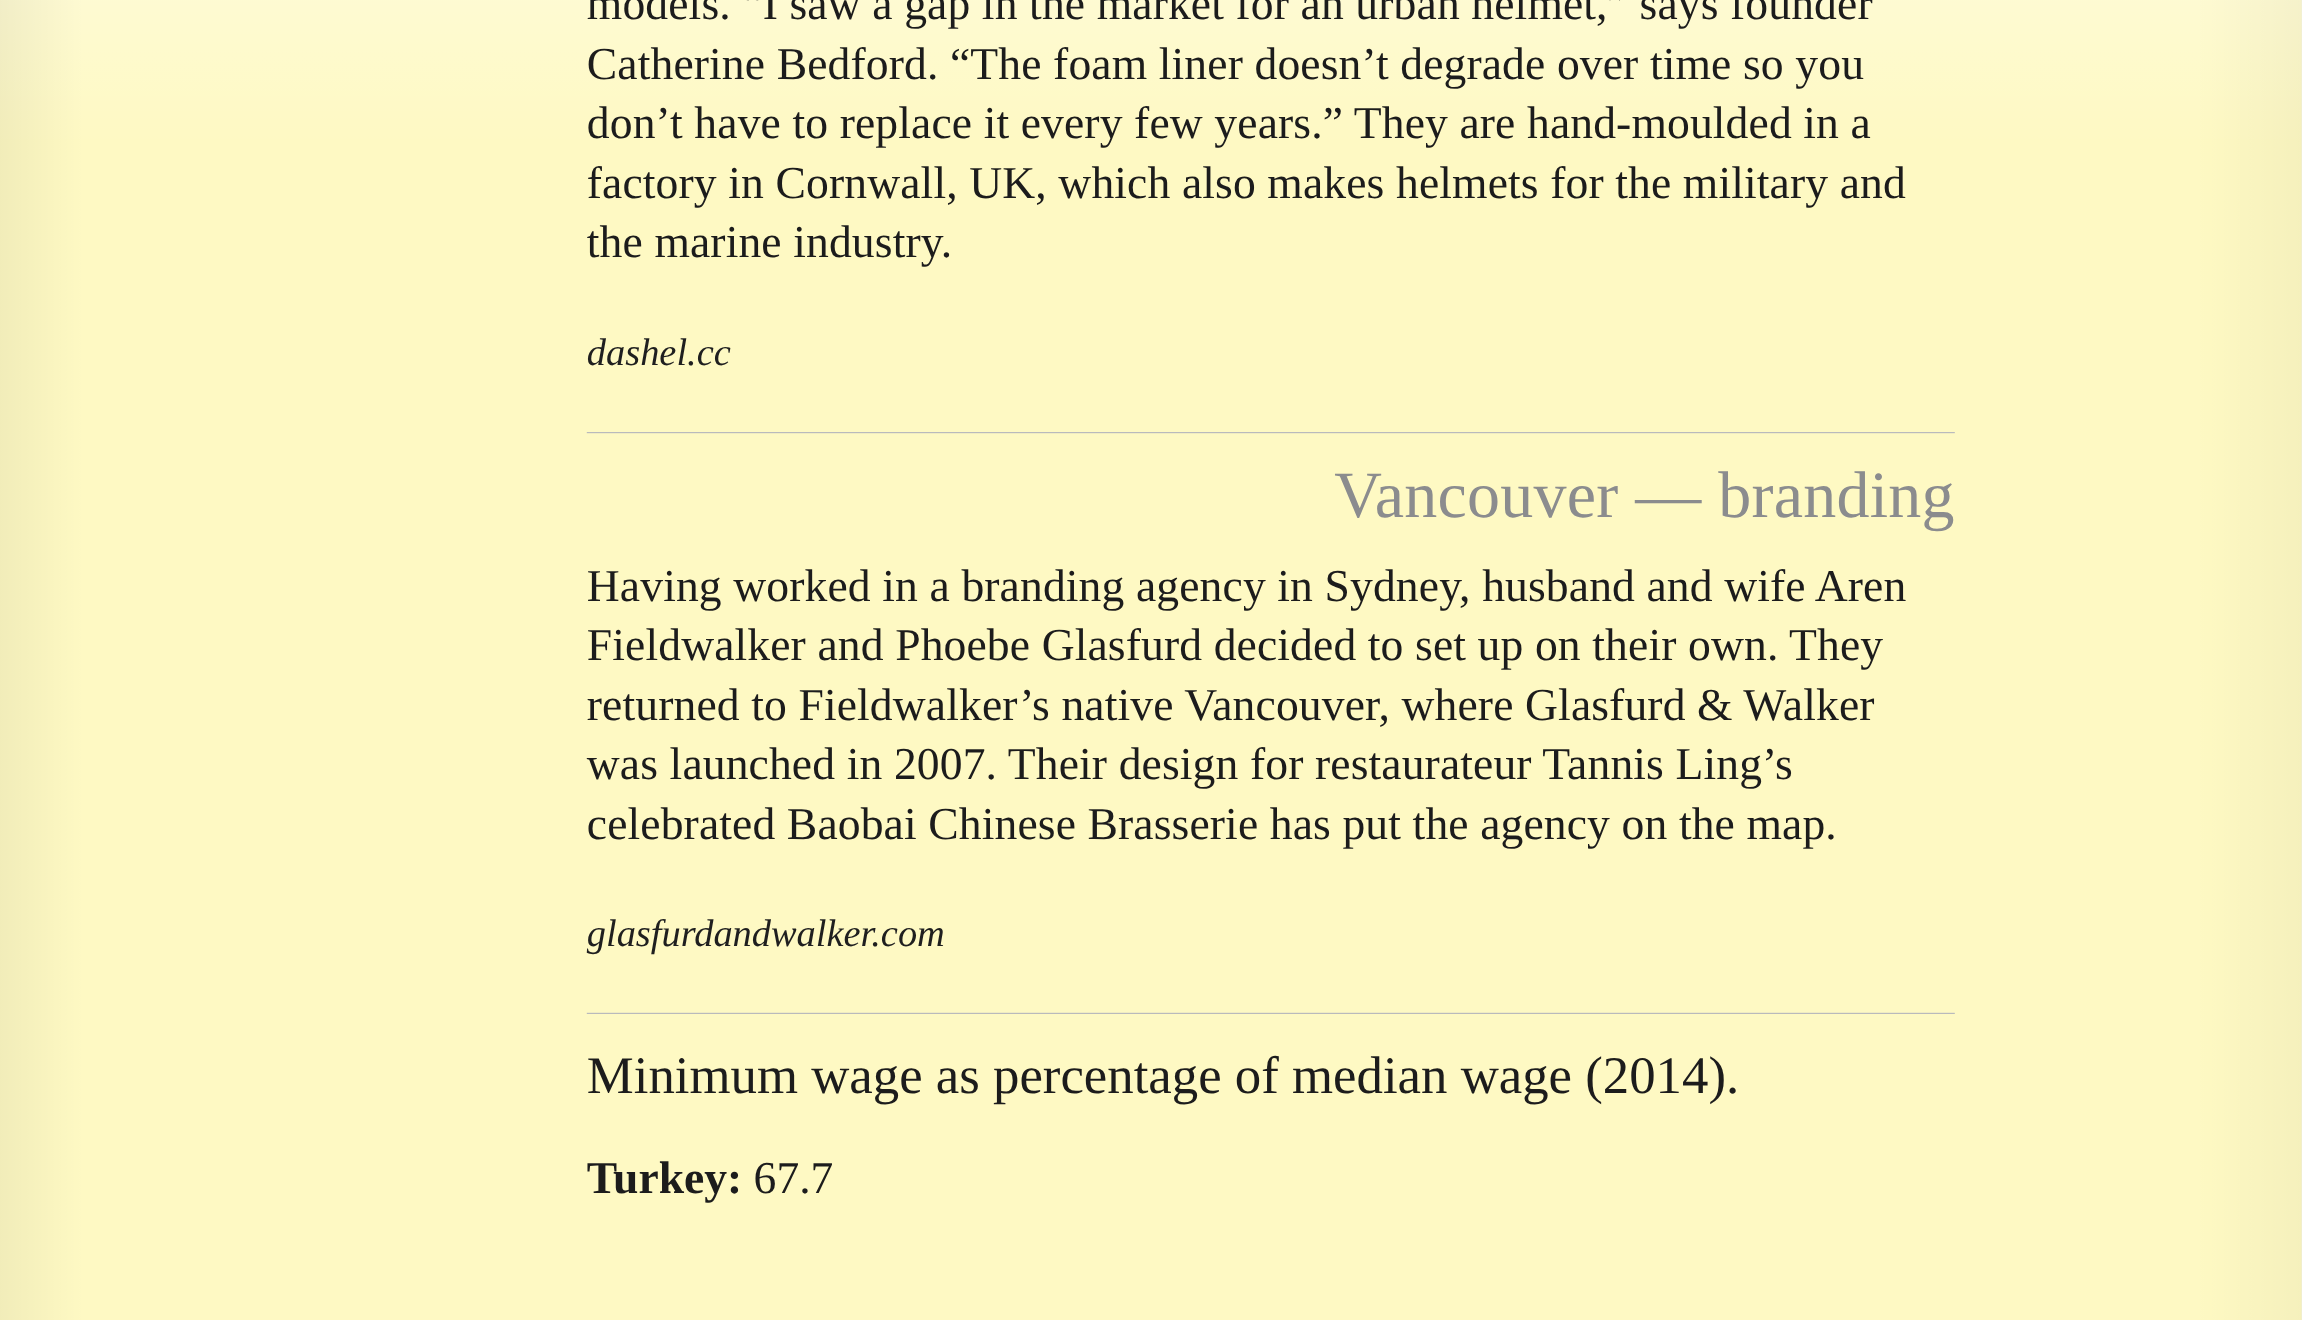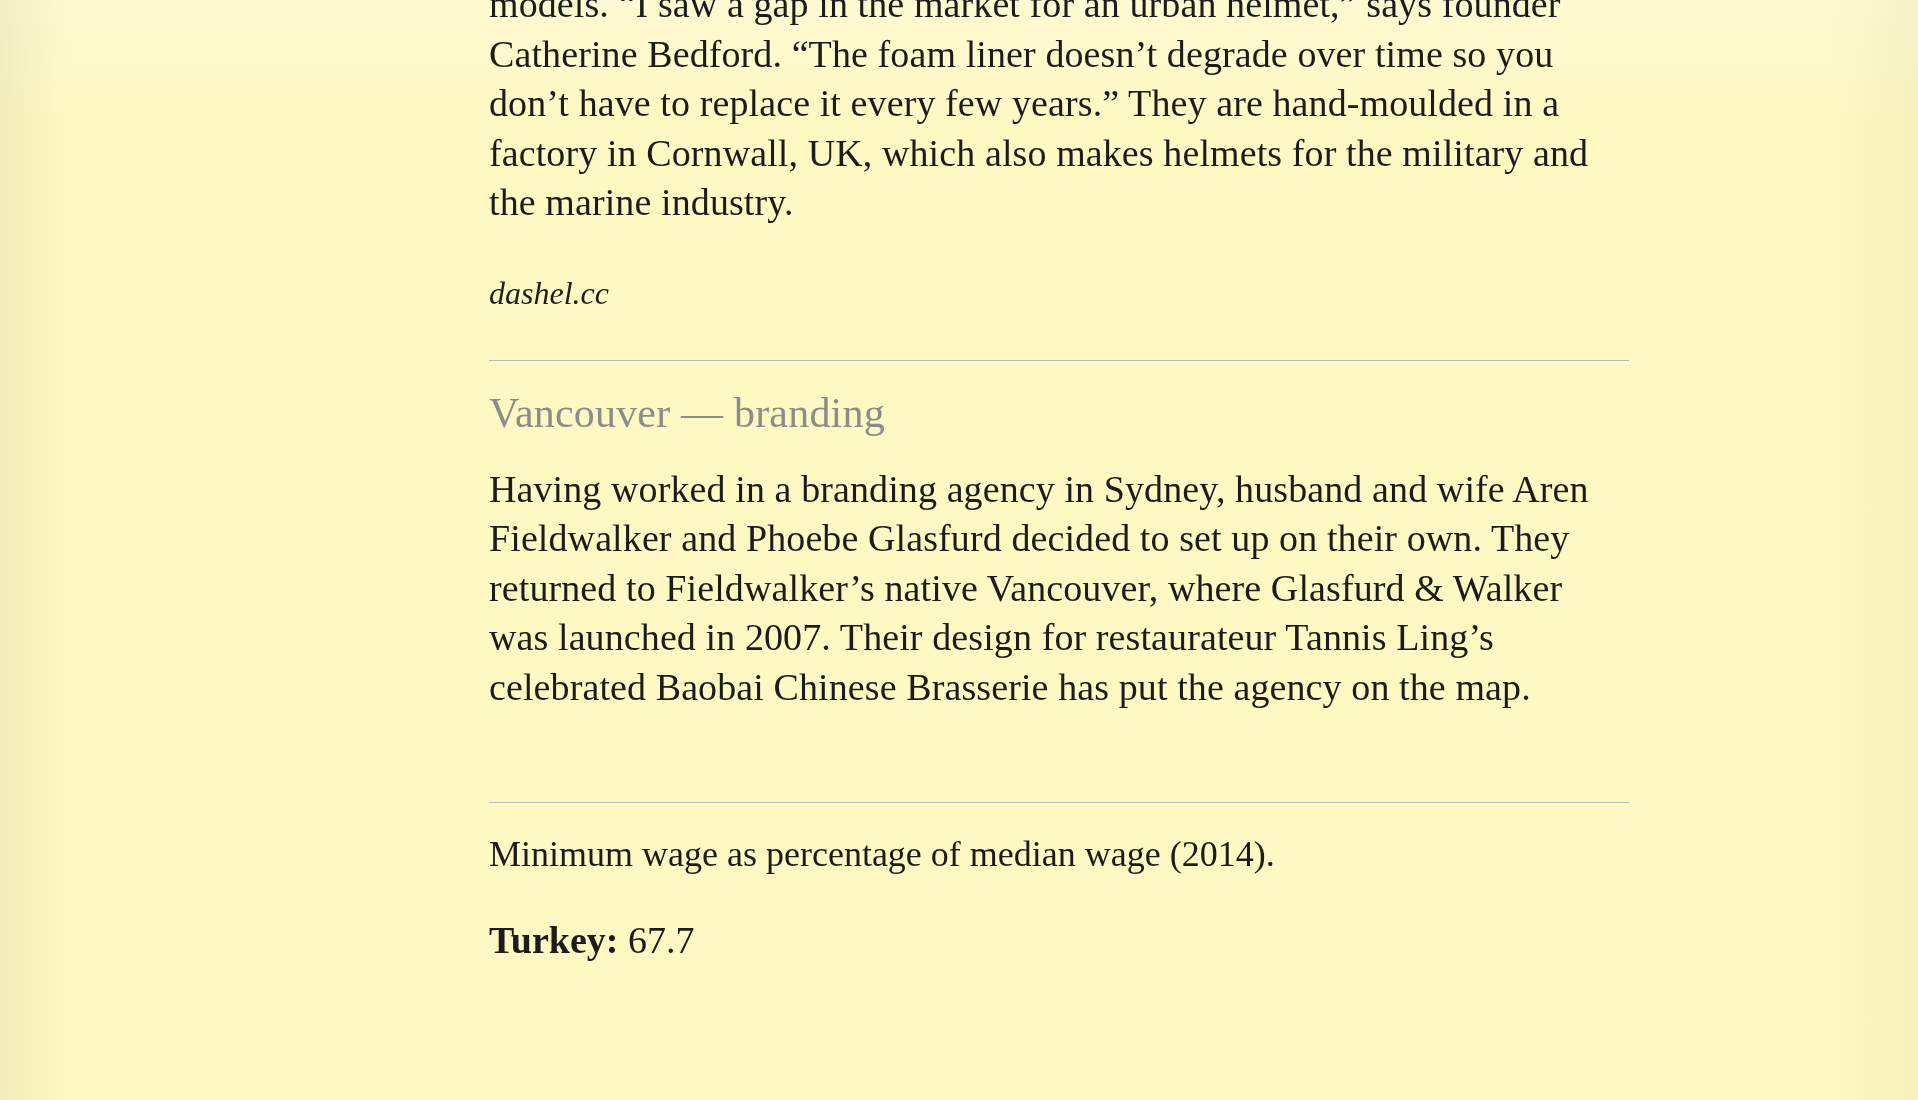--- a/index.html
+++ b/index.html
@@ -72,39 +72,40 @@
     margin: 0;
     font-weight: 400;
     font-size: 43px;
     line-height: 52px;
     color: #171717;
     letter-spacing: 0.2px;
   }
 
   .section-sub {
     margin: 0;
-    font-size: 42px;
+    font-size: 55px;
     line-height: 50px;
     color: #8b8c8e;
     letter-spacing: 0.2px;
+    text-align: right;
   }
 
   .gap-title-body { height: 27px; }
 
   h3.stat-title {
     margin: 0;
     font-weight: bold;
     font-size: 38px;
     line-height: 48px;
     color: #121212;
   }
 
   .stat-sub {
     margin: 0;
-    font-size: 36px;
+    font-size: 44px;
     line-height: 49px;
     color: #1c1c1c;
   }
 
   .stat-list {
     margin: 0;
     padding: 0;
     list-style: none;
   }
   .stat-list li {
@@ -135,20 +136,21 @@
     <div class="spacer-after-rule"></div>
 
     <div class="section-sub">Vancouver — branding</div>
 
     <div class="gap-title-body"></div>
 
     <p class="body-text">Having worked in a branding agency in Sydney, husband and wife Aren Fieldwalker and Phoebe Glasfurd decided to set up on their own. They returned to Fieldwalker’s native Vancouver, where Glasfurd &amp; Walker was launched in 2007. Their design for restaurateur Tannis Ling’s celebrated Baobai Chinese Brasserie has put the agency on the map.</p>
 
     <div class="spacer-after-para"></div>
 
+    <p class="url">glasfurdandwalker.com</p>
 
     <div class="spacer-before-rule"></div>
     <div class="rule"></div>
     <div class="spacer-after-rule"></div>
 
     <div class="stat-sub">Minimum wage as percentage of median wage (2014).</div>
 
     <div class="stat-gap"></div>
 
     <ul class="stat-list">

